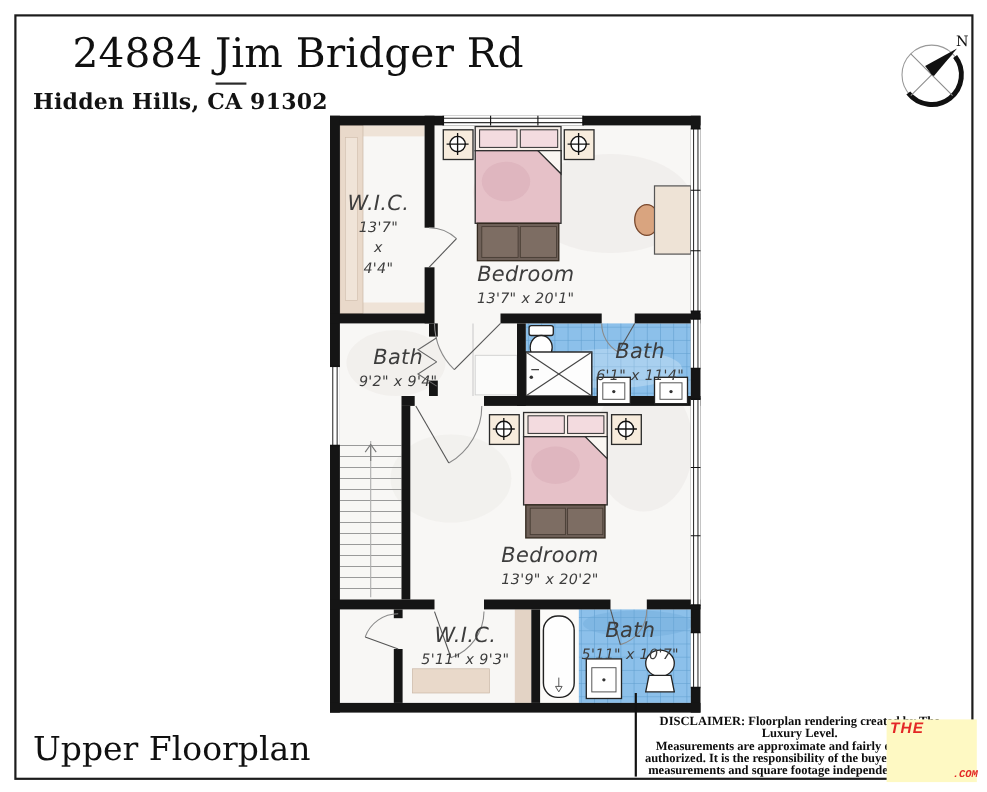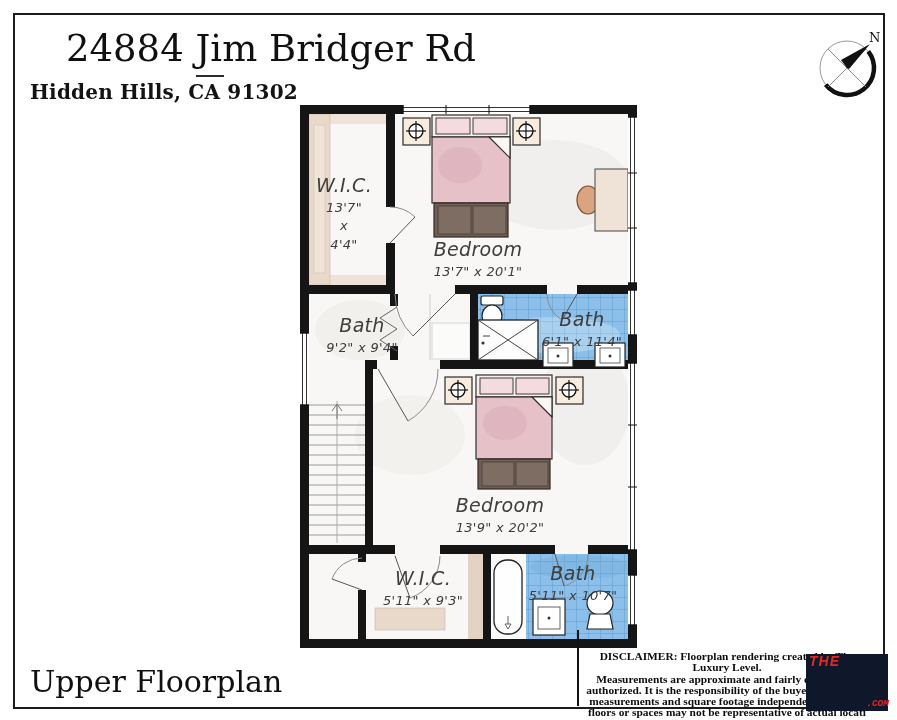--- a/index.html
+++ b/index.html
@@ -12,21 +12,21 @@
   .addr-subtitle{font-size:20px;font-weight:bold;text-align:left;letter-spacing:0.2px;}
   .compass{position:absolute;left:803px;top:24px;}
   .plan-title{position:absolute;left:30px;top:664px;font-size:30px;color:#101010;}
   .room-label{position:absolute;font-family:"DejaVu Sans",sans-serif;font-style:italic;
               color:#3d3d3d;text-align:center;font-size:13px;line-height:1.42;letter-spacing:0.3px;}
   .room-label .room-name{font-size:19px;}
   .disc-sep{position:absolute;left:577px;top:630px;width:2px;height:76px;background:#111;}
   .disclaimer{position:absolute;left:581px;top:651px;width:292px;text-align:center;
               font-family:"Liberation Serif",serif;font-size:11.4px;font-weight:600;
               line-height:11.3px;color:#0d0d0d;}
-  .mls-logo{position:absolute;left:806px;top:654px;width:82px;height:57px;background:#0f172a;
+  .mls-logo{position:absolute;left:806px;top:654px;width:82px;height:57px;background:#fef9c3;
             color:#e32726;font-family:"Liberation Sans",sans-serif;font-weight:bold;font-style:italic;}
   .mls-the{position:absolute;left:3px;top:-1px;font-size:14px;letter-spacing:1px;}
   .mls-main{position:absolute;left:0px;top:8px;font-size:40px;letter-spacing:-2px;line-height:1;}
   .mls-tm{font-size:9px;vertical-align:18px;letter-spacing:0;}
   .mls-com{position:absolute;right:-1px;bottom:2px;font-size:9.5px;letter-spacing:0;font-family:Liberation Mono, monospace;}
   svg text{font-family:"DejaVu Serif",serif;}
 </style>
 </head>
 <body>
 
@@ -318,21 +318,20 @@
   </div>
 
   <div class="plan-title">Upper Floorplan</div>
 
   <div class="disc-sep"></div>
   <div class="disclaimer">
     <div>DISCLAIMER: Floorplan rendering created by The Luxury Level.</div>
     <div>Measurements are approximate and fairly exact but n</div>
     <div>authorized. It is the responsibility of the buyer to verify th</div>
     <div>measurements and square footage independently. Multip</div>
-    <div>floors or spaces may not be representative of actual locati</div>
   </div>
 
   <div class="mls-logo">
     <div class="mls-the">THE</div>
     <div class="mls-com">.COM</div>
   </div>
 
 </div>
 
 </body></html>

